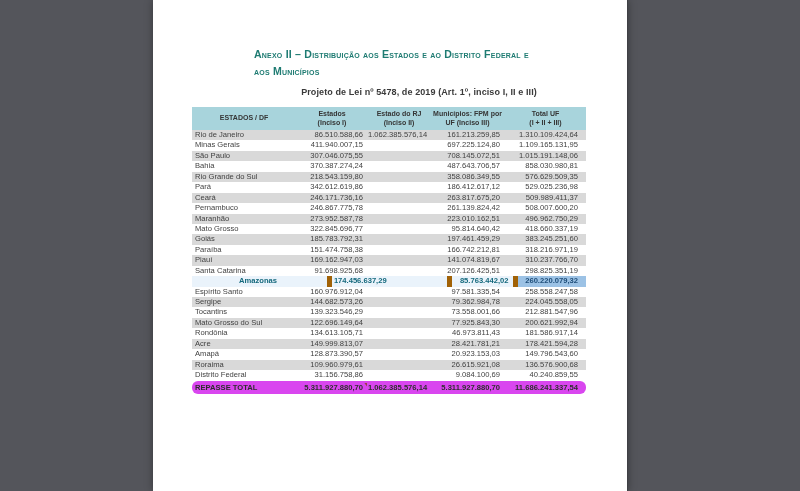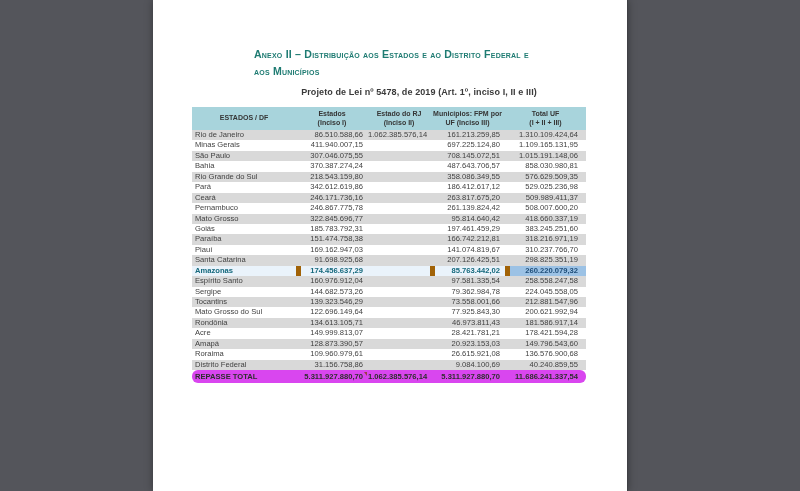--- a/index.html
+++ b/index.html
@@ -43,21 +43,21 @@
   .trow:nth-child(odd){background:#d9d9d9;}
   .cell{box-sizing:border-box;overflow:hidden;white-space:nowrap;}
   .c0{width:104px;}
   .c1{width:72px;}
   .c2{width:62px;}
   .c3{width:75px;}
   .c4{width:81px;}
   .tleft{text-align:left;padding-left:3px;}
   .tnum{text-align:right;padding-right:5px;}
   .c4.tnum{padding-right:8px;}
-  .trow.hl{background:#eaf3fb;color:#15697d;font-weight:bold;}
+  .trow.hl{background:#eaf3fb;color:#15697d;font-weight:bold;padding-left:44px;}
   .trow.hl .c1,.trow.hl .c3,.trow.hl .c4{border-left:5px solid #a16207;}
   .trow.hl .c4{background:#9cc2e5;color:#1f4e79;}
   .trow-total{
     display:flex;height:13px;line-height:13px;background:#d946ef;
     font-weight:bold;color:#2e2e2e;border-radius:6px;
   }
   .trow-total .cell{position:relative;}
   .comment-marker{
     position:absolute;right:1px;top:2px;width:3px;height:4px;
     background:#9a4043;
@@ -152,20 +152,27 @@
           <div class="cell c4 tnum">509.989.411,37</div>
         </div>
         <div class="trow">
           <div class="cell c0 tleft">Pernambuco</div>
           <div class="cell c1 tnum">246.867.775,78</div>
           <div class="cell c2 tnum"></div>
           <div class="cell c3 tnum">261.139.824,42</div>
           <div class="cell c4 tnum">508.007.600,20</div>
         </div>
         <div class="trow">
+          <div class="cell c0 tleft">Maranhão</div>
+          <div class="cell c1 tnum">273.952.587,78</div>
+          <div class="cell c2 tnum"></div>
+          <div class="cell c3 tnum">223.010.162,51</div>
+          <div class="cell c4 tnum">496.962.750,29</div>
+        </div>
+        <div class="trow">
           <div class="cell c0 tleft">Mato Grosso</div>
           <div class="cell c1 tnum">322.845.696,77</div>
           <div class="cell c2 tnum"></div>
           <div class="cell c3 tnum">95.814.640,42</div>
           <div class="cell c4 tnum">418.660.337,19</div>
         </div>
         <div class="trow">
           <div class="cell c0 tleft">Goiás</div>
           <div class="cell c1 tnum">185.783.792,31</div>
           <div class="cell c2 tnum"></div>

